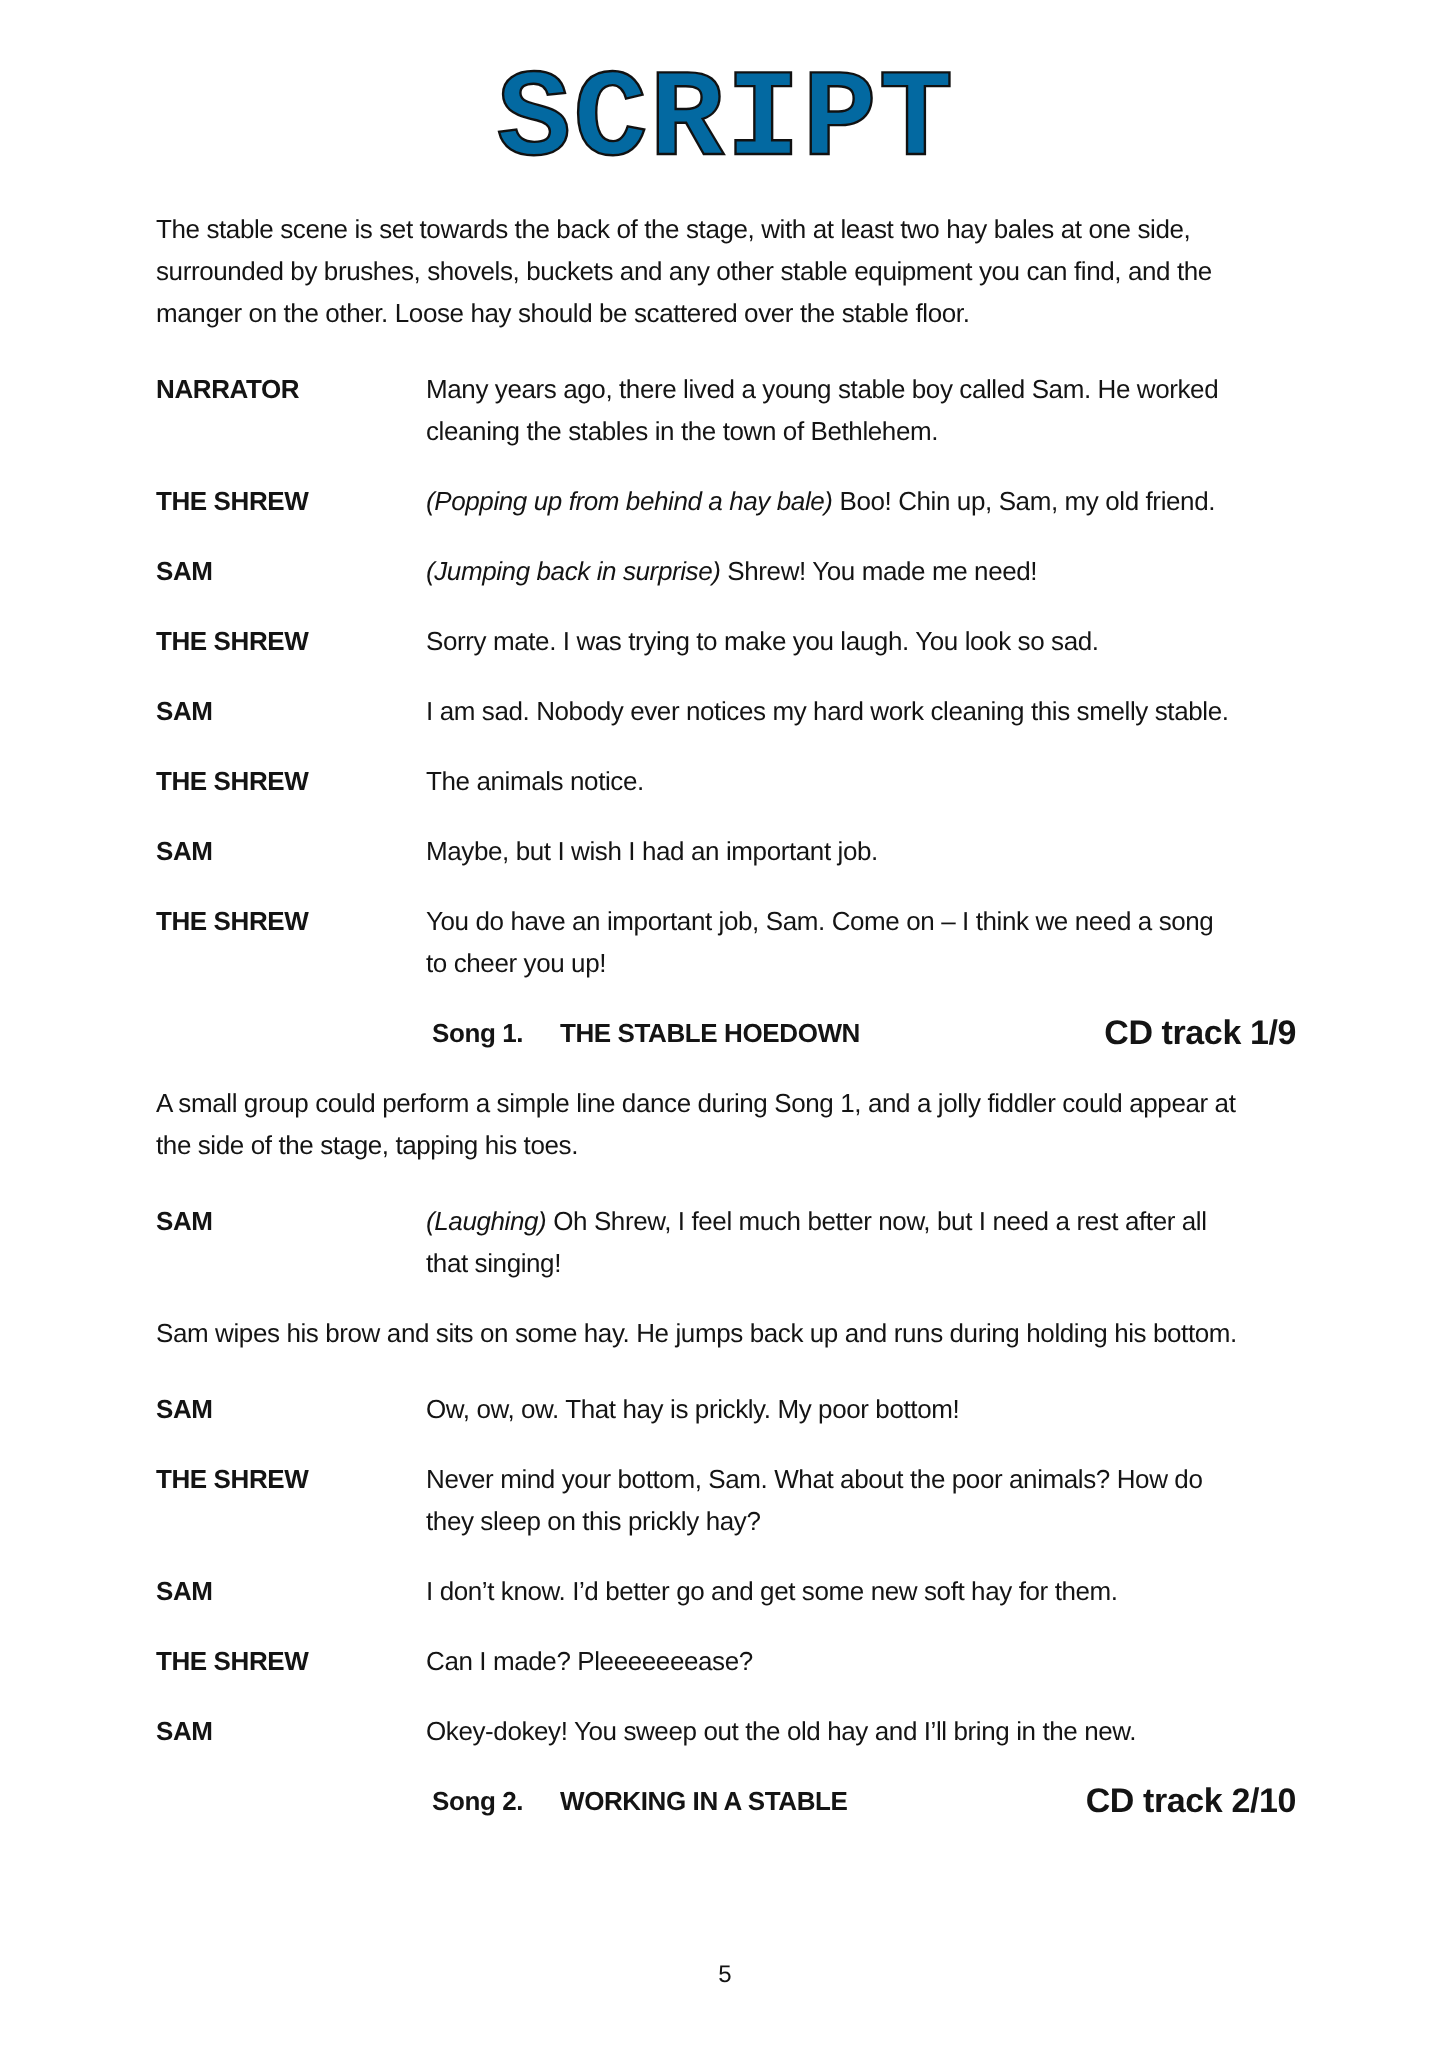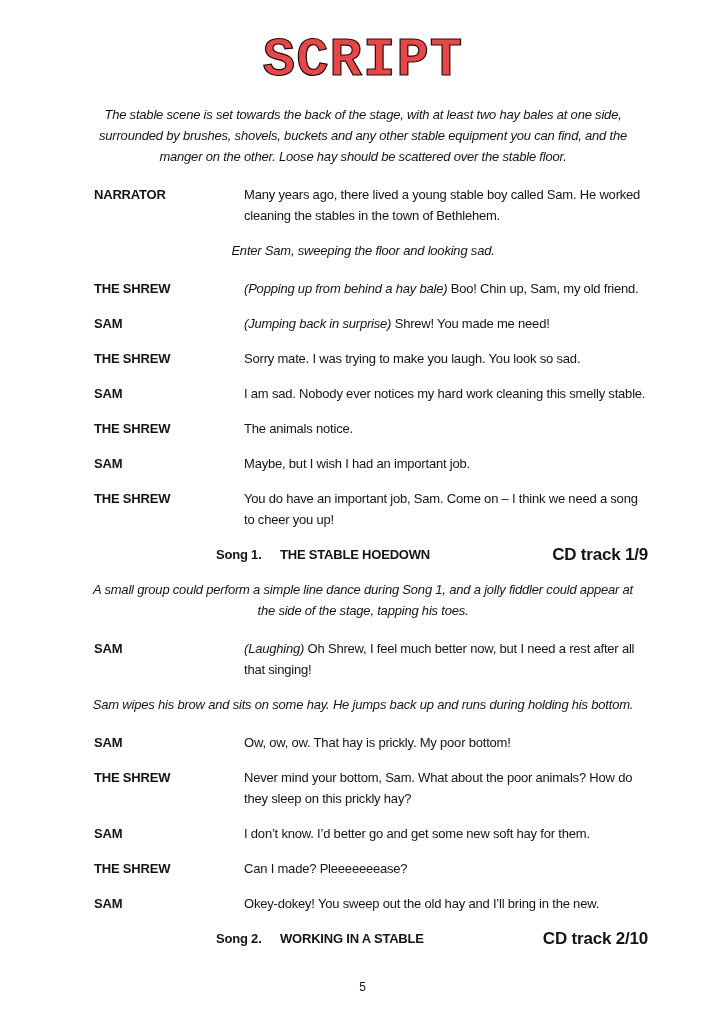--- a/index.html
+++ b/index.html
@@ -15,33 +15,31 @@
     line-height: 21px;
     letter-spacing: -0.2px;
     color: #141414;
     overflow: hidden;
   }
   .title {
     margin: 0 0 16px 0;
     text-align: center;
     font-family: "Liberation Mono", "DejaVu Sans Mono", monospace;
     font-weight: bold;
-    font-size: 54px;
+    font-size: 62px;
     line-height: 54px;
     letter-spacing: 1px;
     -webkit-text-stroke: 1.2px #111;
-    color: #ef4444;
+    color: #0369a1;
   }
   .direction {
-    font-style: italic;
     white-space: pre-line;
     margin: 0 0 17px 0;
-    text-align: center;
   }
-  .speech { display: flex; margin: 0 0 14px 16px; gap: 15px; }
+  .speech { display: flex; margin: 0 0 14px 0; }
   .speaker { flex: 0 0 135px; width: 135px; font-weight: bold; }
   .dialogue { flex: 1; }
   .dialogue .dir { font-style: italic; text-align: center; }
   .dialogue .txt { white-space: pre-line; }
   .song {
     display: flex;
     align-items: flex-start;
     margin: 0 0 14px 0;
     padding-left: 138px;
     font-weight: bold;
@@ -67,21 +65,20 @@
   <div class="direction">The stable scene is set towards the back of the stage, with at least two hay bales at one side,
 surrounded by brushes, shovels, buckets and any other stable equipment you can find, and the
 manger on the other. Loose hay should be scattered over the stable floor.</div>
 
   <div class="speech">
     <div class="speaker">NARRATOR</div>
     <div class="dialogue"><span class="txt">Many years ago, there lived a young stable boy called Sam. He worked
 cleaning the stables in the town of Bethlehem.</span></div>
   </div>
 
-  <div class="direction">Enter Sam, sweeping the floor and looking sad.</div>
 
   <div class="speech">
     <div class="speaker">THE SHREW</div>
     <div class="dialogue"><span class="dir">(Popping up from behind a hay bale)</span> <span class="txt">Boo! Chin up, Sam, my old friend.</span></div>
   </div>
 
   <div class="speech">
     <div class="speaker">SAM</div>
     <div class="dialogue"><span class="dir">(Jumping back in surprise)</span> <span class="txt">Shrew! You made me need!</span></div>
   </div>

